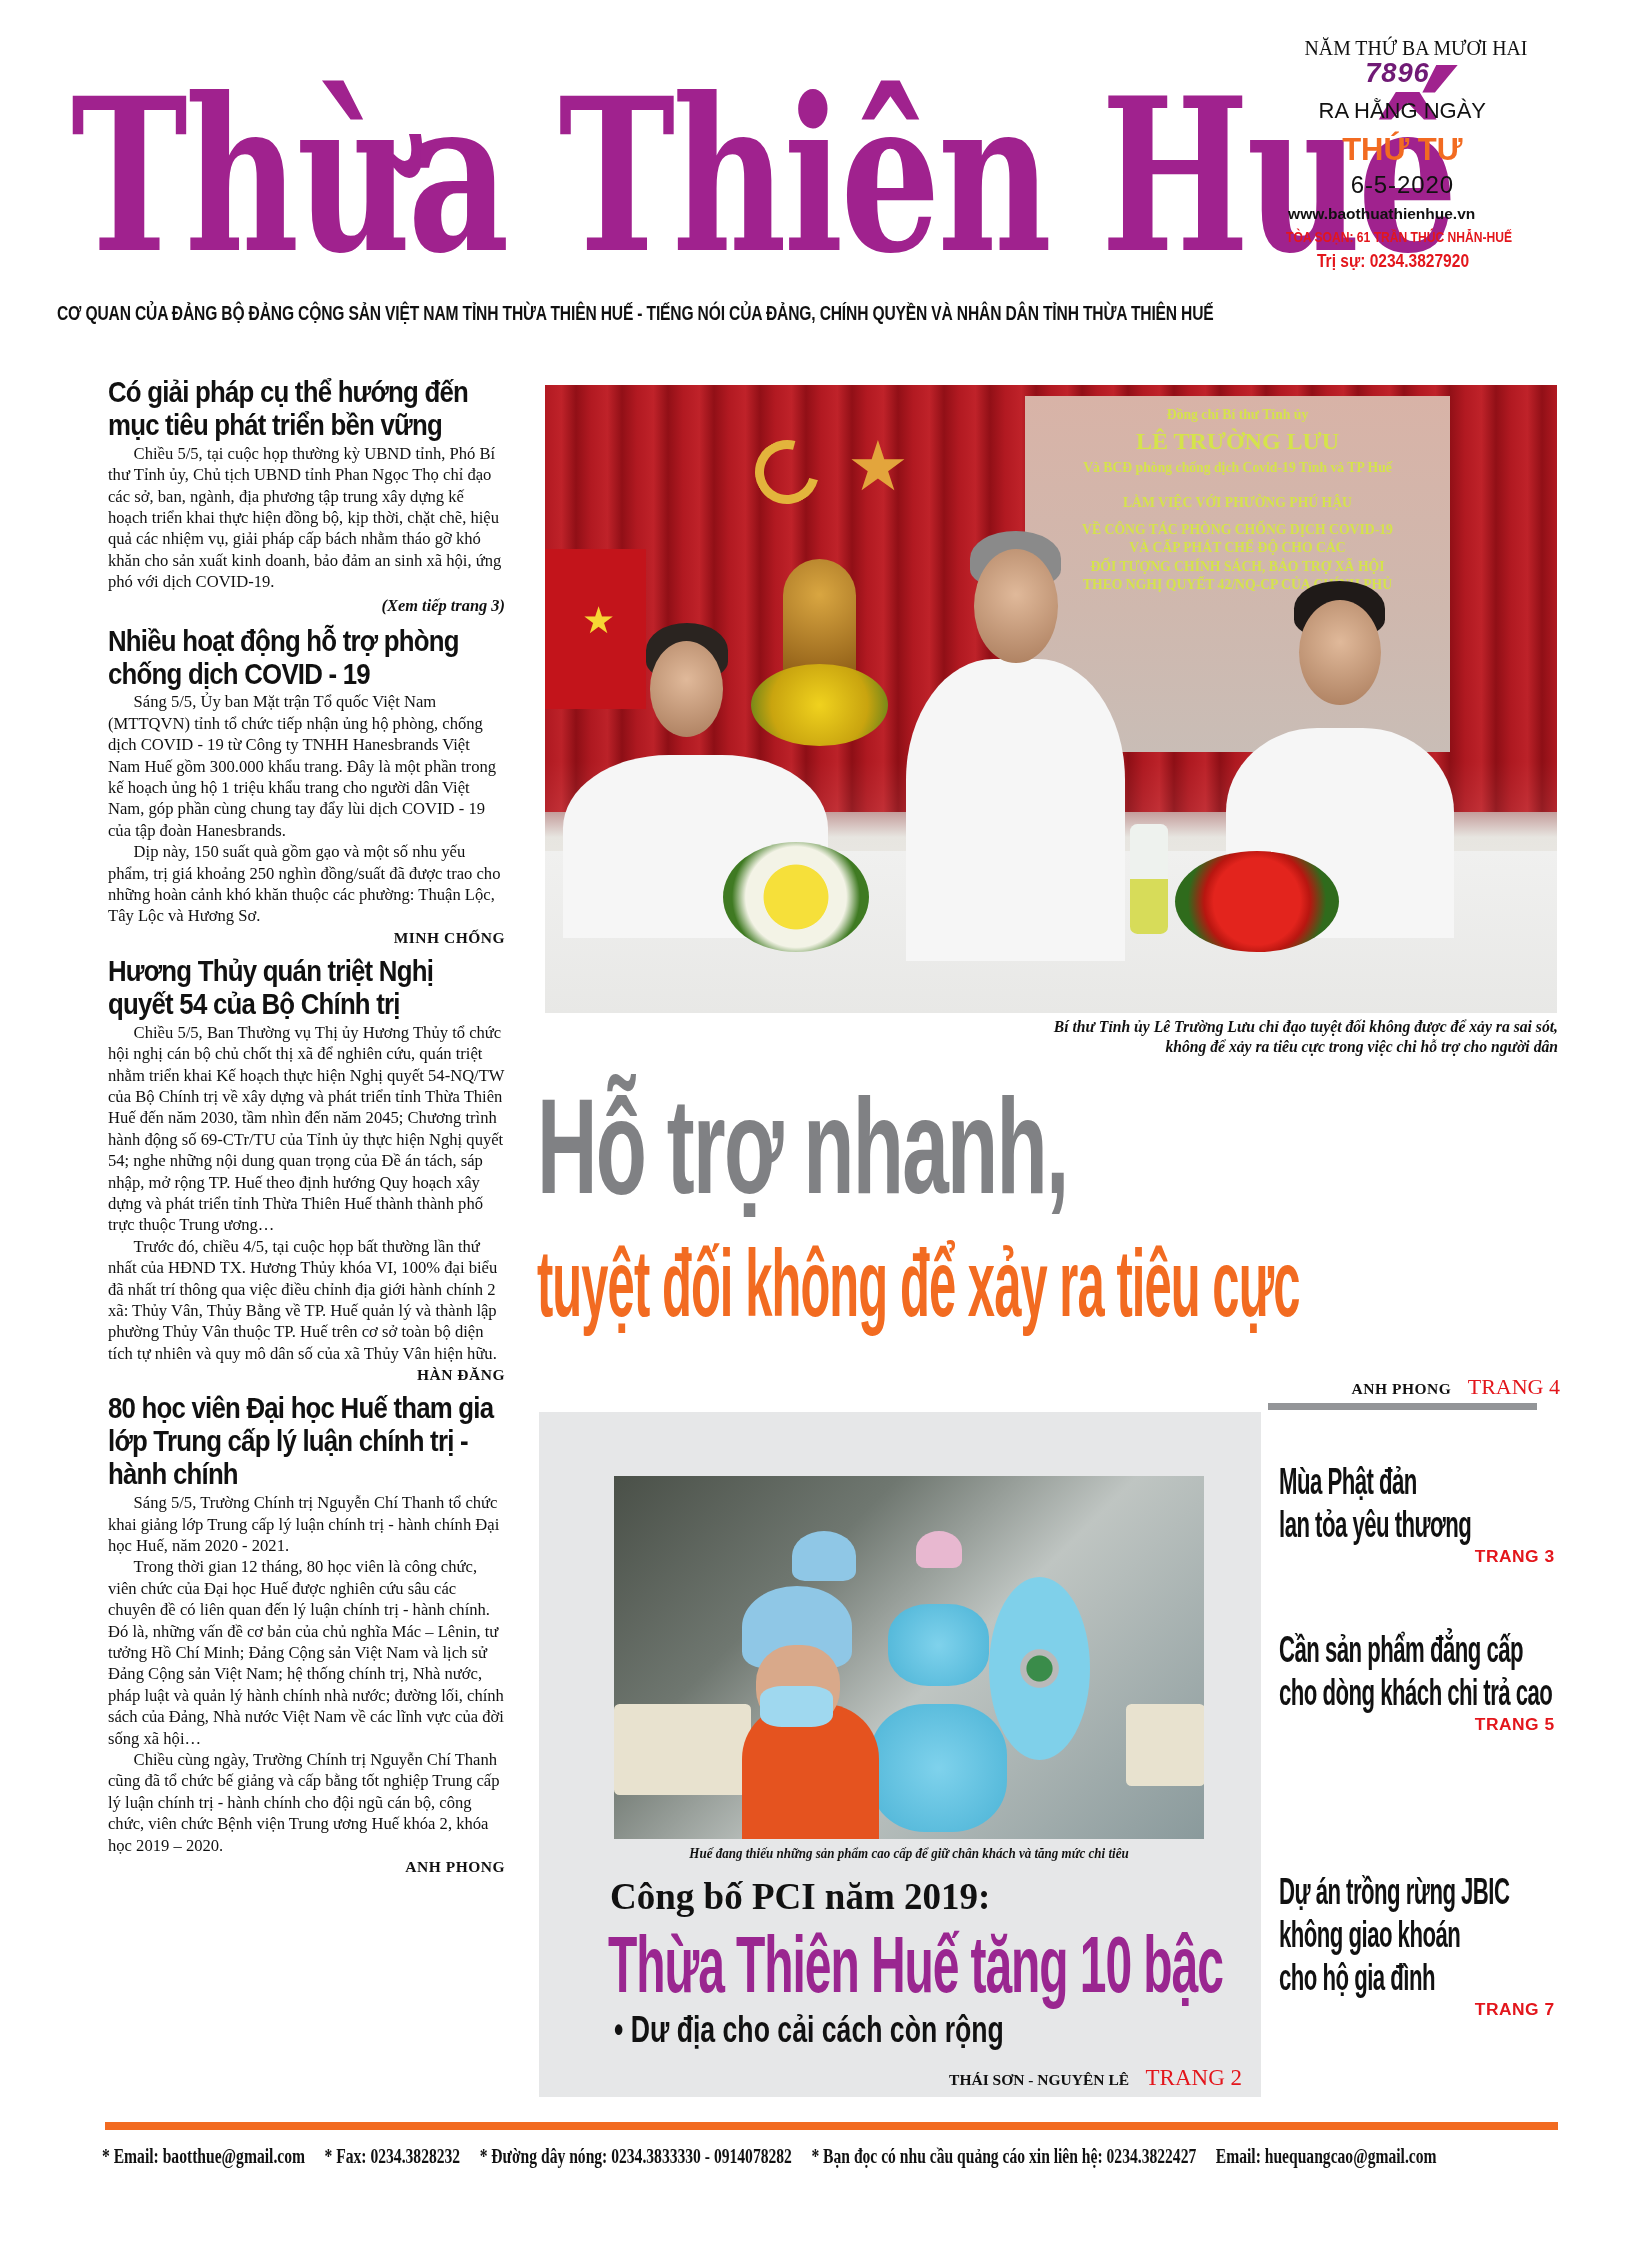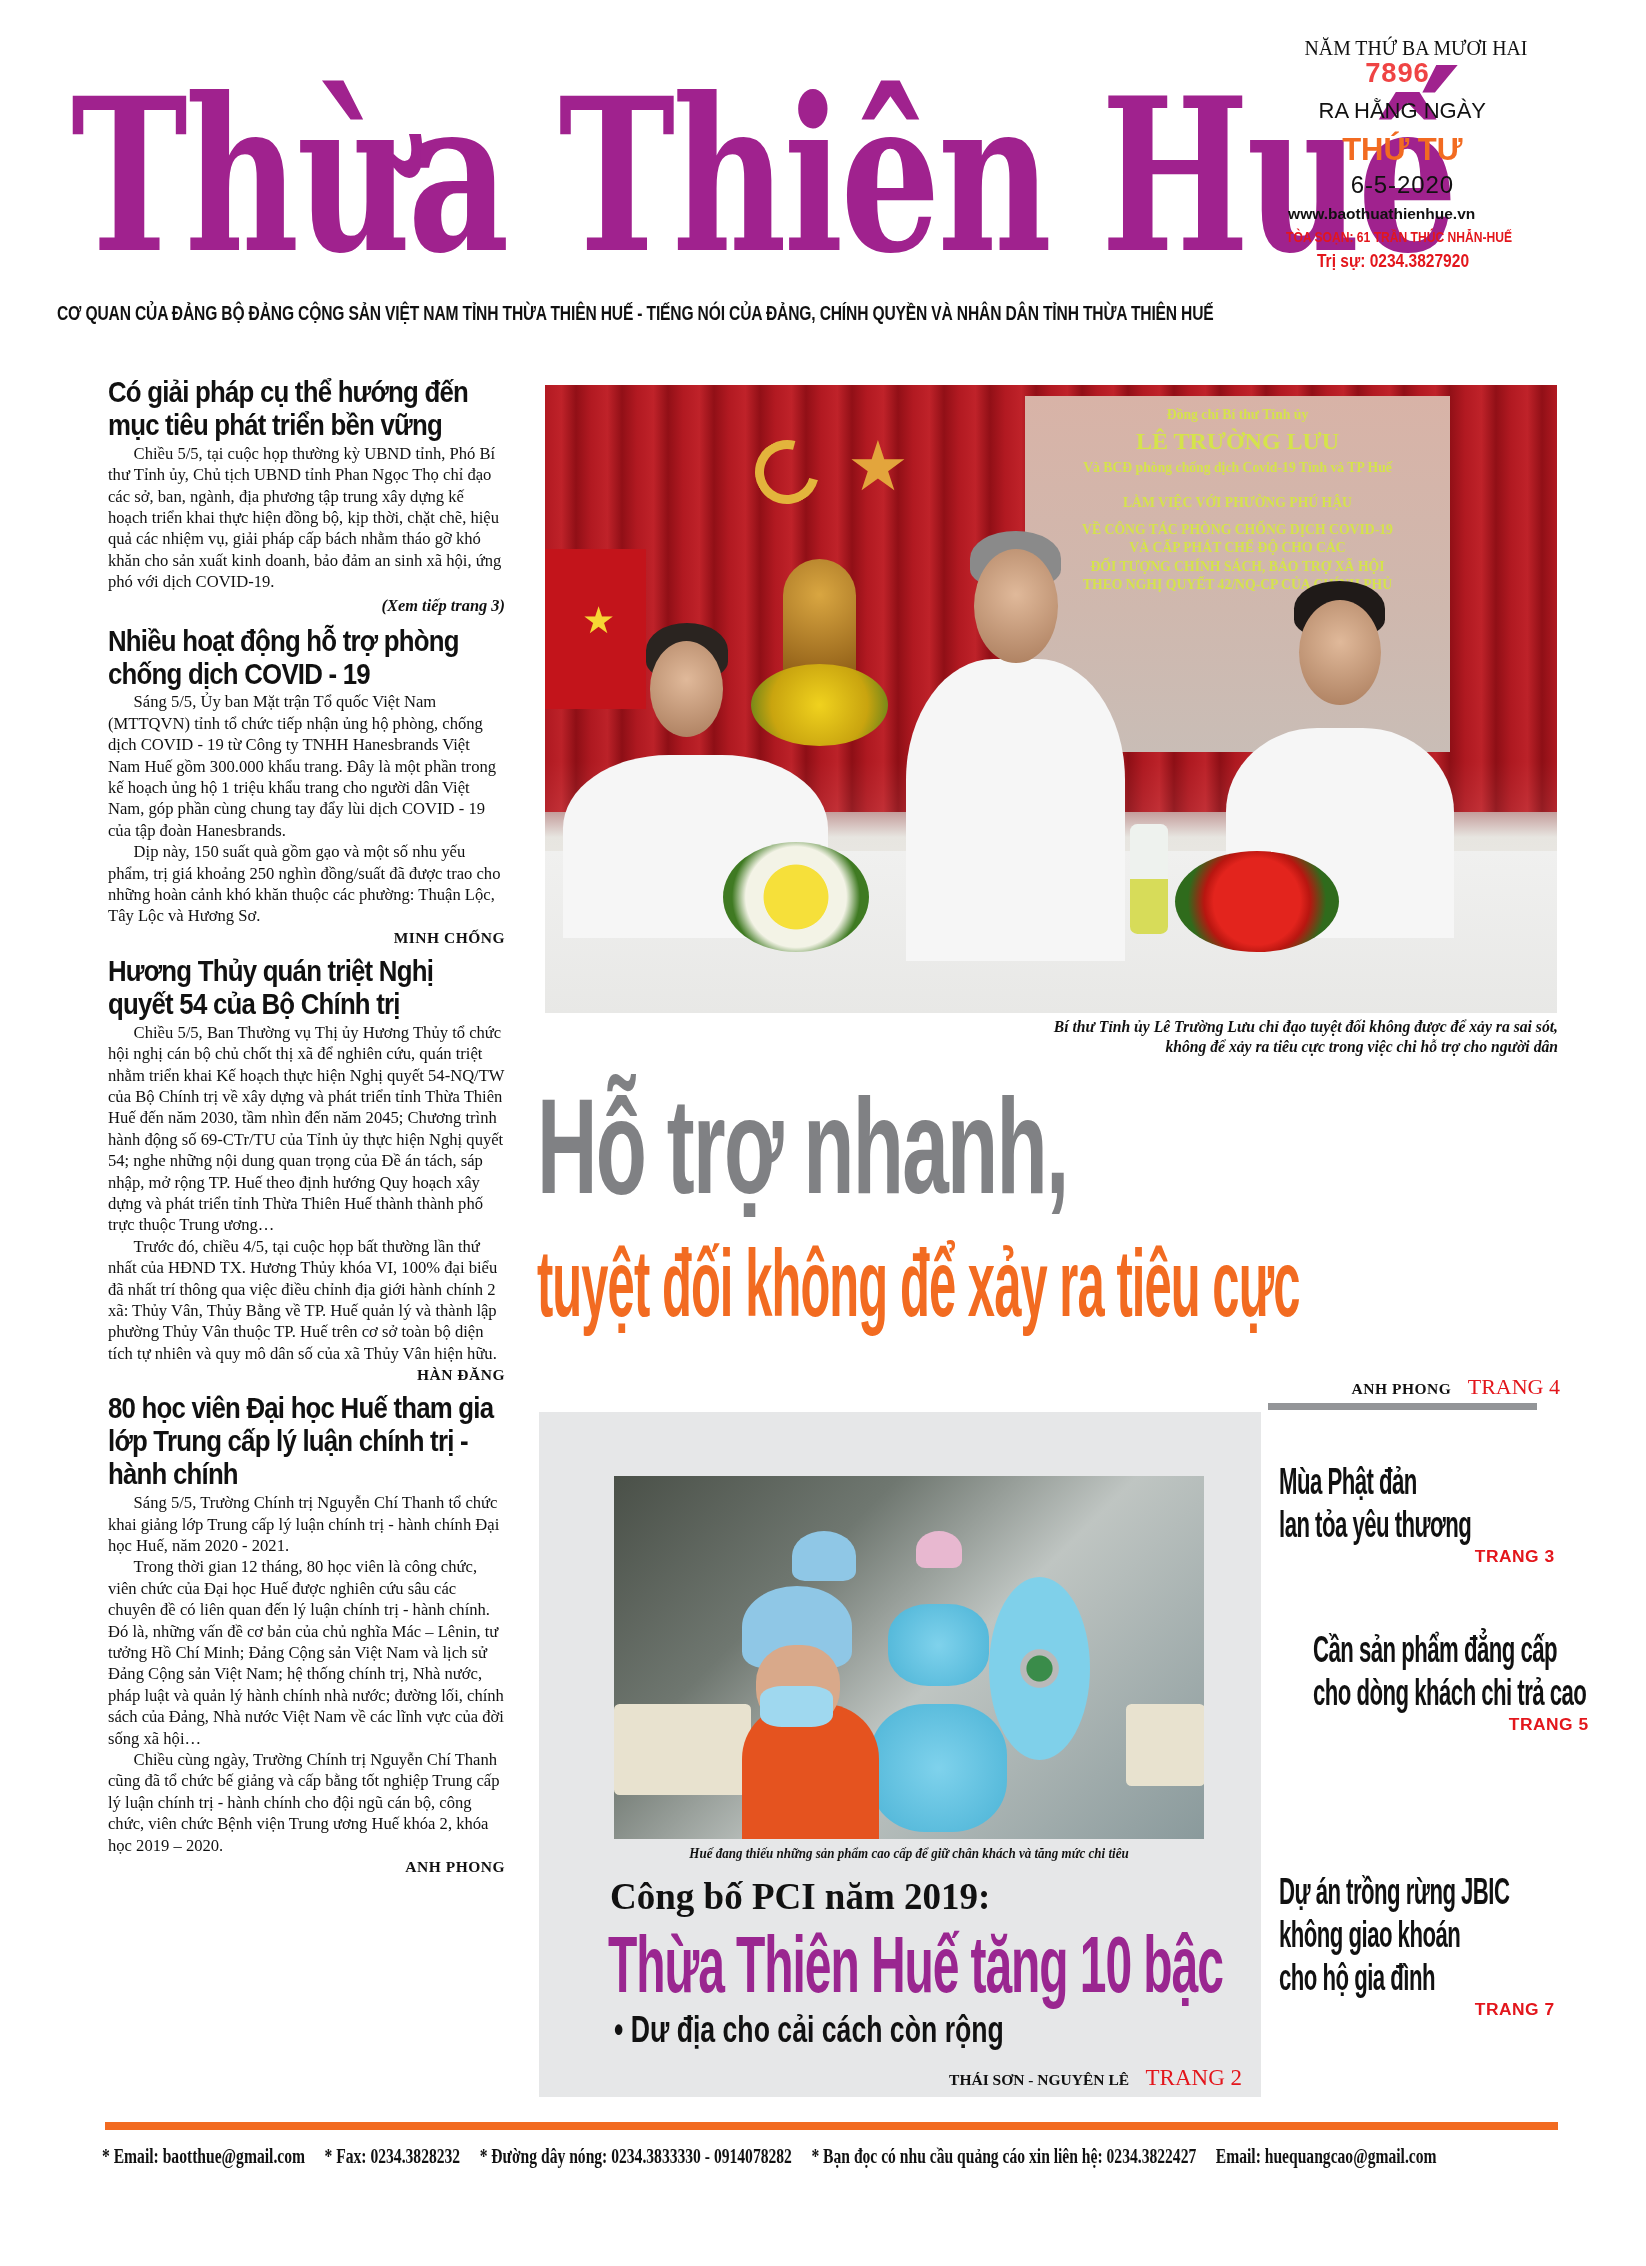--- a/index.html
+++ b/index.html
@@ -19,21 +19,21 @@
   .tagline {
     left: 57px; top: 302px; width: 1279px;
     font-family: "Liberation Sans", sans-serif; font-weight: bold; font-size: 20px;
     white-space: nowrap; transform: scaleX(0.78); transform-origin: left top;
     letter-spacing: -0.2px;
   }
 
   
   .info { left: 1279px; top: 35px; width: 274px; text-align: center; }
   .info .year { font-family: "Liberation Serif", serif; font-size: 22px; margin-top: 0; white-space: nowrap; transform: scaleX(0.9); }
-  .info .issue { font-family: "Liberation Sans", sans-serif; font-weight: 900; font-size: 27.4px; color: #ef4444; margin-top: -3.7px; letter-spacing: 0.9px; margin-left: -37px;}
+  .info .issue { font-family: "Liberation Sans", sans-serif; font-weight: 900; font-size: 27.4px; color: #701a75; font-style: italic; margin-top: -3.7px; letter-spacing: 0.9px; margin-left: -37px;}
   .info .daily { font-family: "Liberation Sans", sans-serif; font-size: 22px; margin-top: 9.1px; margin-left: -27.4px;}
   .info .weekday { font-family: "Liberation Sans", sans-serif; font-weight: 900; font-size: 31px; color: #f26b21; margin-top: 7.3px; margin-left: -27.4px;}
   .info .date { font-family: "Liberation Sans", sans-serif; font-size: 24px; margin-top: 3.7px; margin-left: -27.4px; letter-spacing: 0.9px;}
   .info .web { font-family: "Liberation Sans", sans-serif; font-weight: bold; font-size: 15.5px; margin-top: 5.5px; text-align:left; padding-left: 9.1px;}
   .info .addr { font-family: "Liberation Sans", sans-serif; font-weight: bold; font-size: 15.5px; color: #e3161c; margin-top: 5.5px; white-space: nowrap; transform: scaleX(0.78); transform-origin: left top; text-align: left; padding-left: 9.1px;}
   .info .phone { font-family: "Liberation Sans", sans-serif; font-weight: bold; font-size: 18.3px; color: #e3161c; margin-top: 3.7px; transform: scaleX(0.85); text-align:center; margin-left:-46px;}
 
   
   .leftcol { left: 108px; top: 375px; width: 397px; }
   .art-title {
@@ -262,21 +262,21 @@
 <div class="abs gb-byline">
   <span class="by">THÁI SƠN - NGUYÊN LÊ</span>
   <span class="pg">TRANG 2</span>
 </div>
 
 <div class="abs teaser" style="top:1460px;">
   <div class="t">Mùa Phật đản</div>
   <div class="t">lan tỏa yêu thương</div>
   <div class="pg">TRANG 3</div>
 </div>
-<div class="abs teaser" style="top:1628px;margin-left:34px;">
+<div class="abs teaser" style="top:1628px;">
   <div class="t">Cần sản phẩm đẳng cấp</div>
   <div class="t">cho dòng khách chi trả cao</div>
   <div class="pg">TRANG 5</div>
 </div>
 <div class="abs teaser" style="top:1870px;">
   <div class="t">Dự án trồng rừng JBIC</div>
   <div class="t">không giao khoán</div>
   <div class="t">cho hộ gia đình</div>
   <div class="pg">TRANG 7</div>
 </div>

